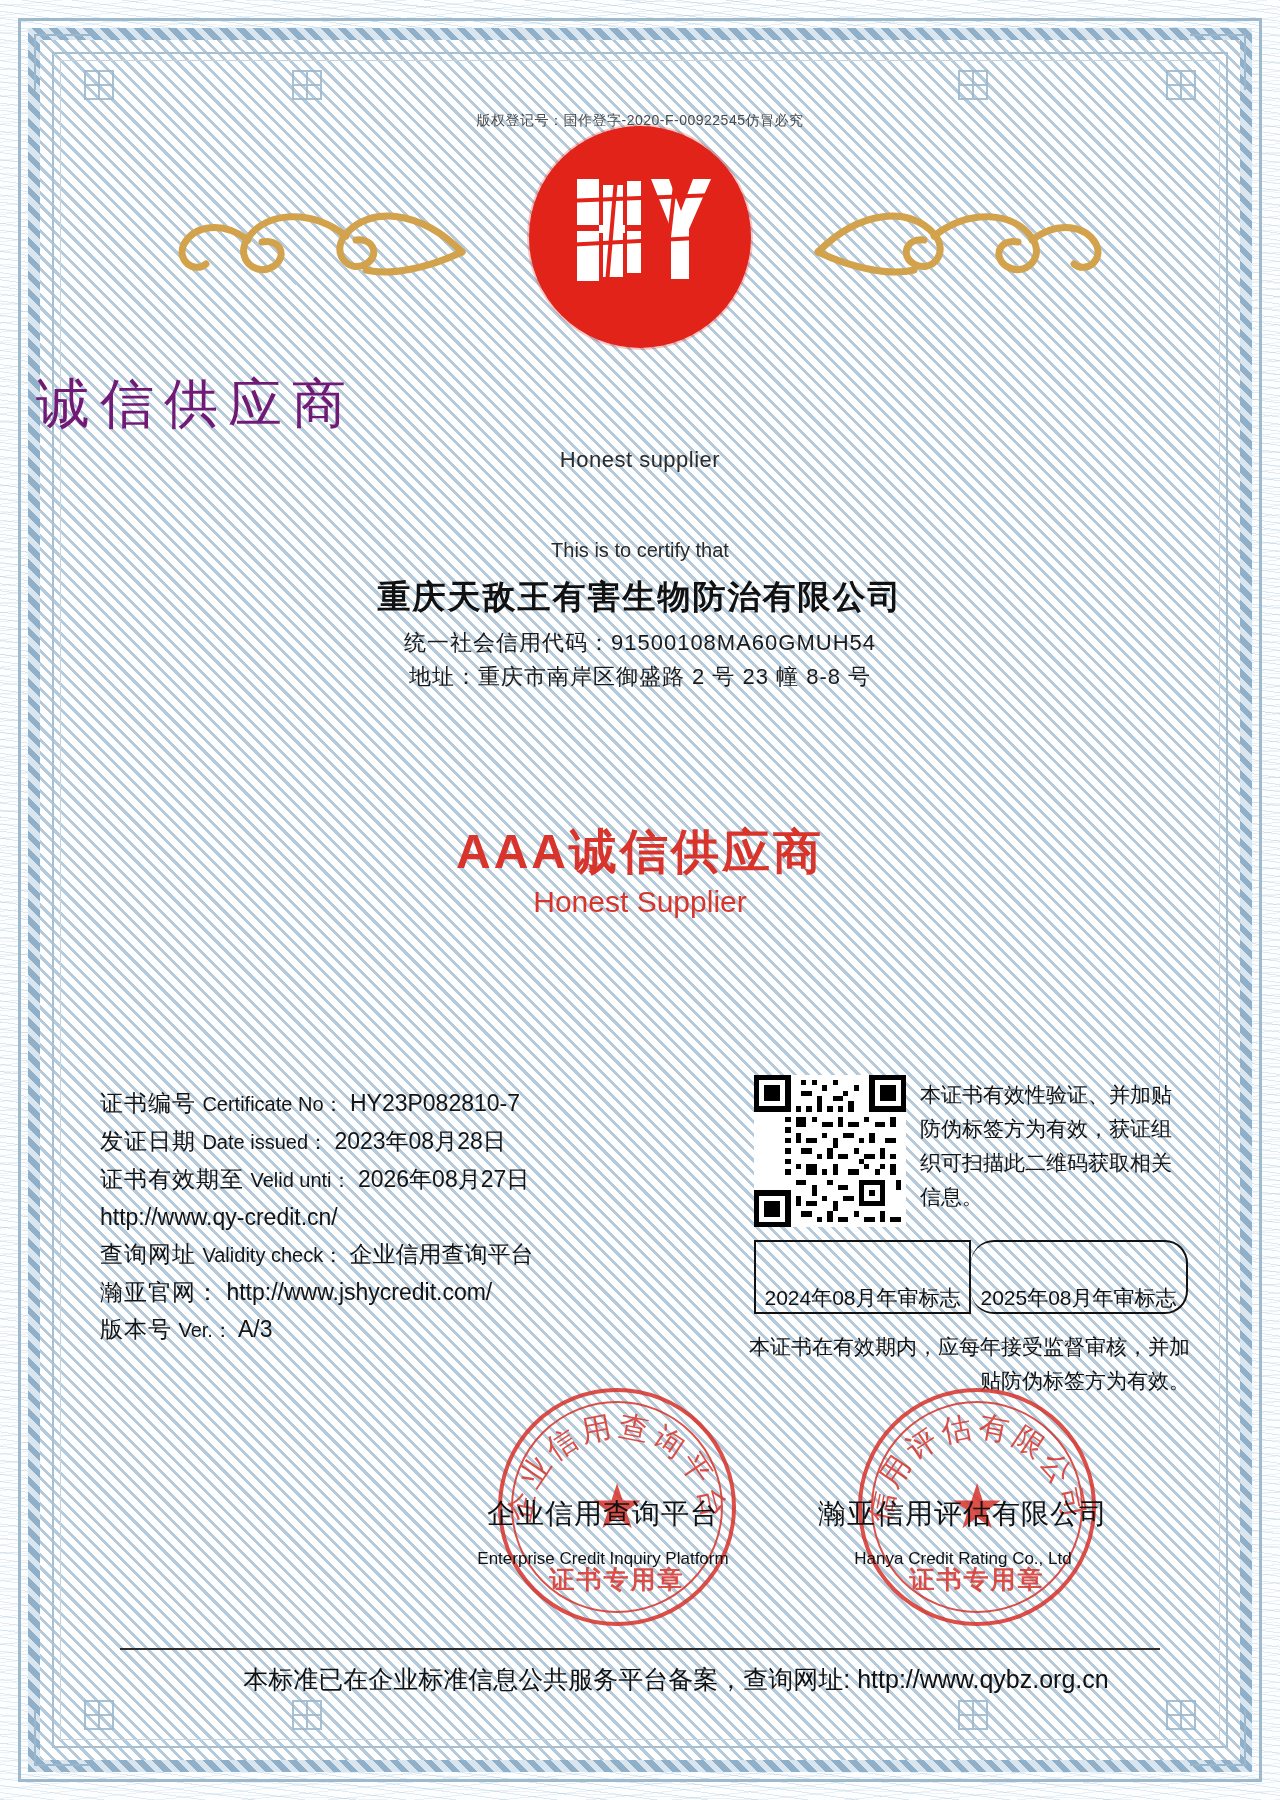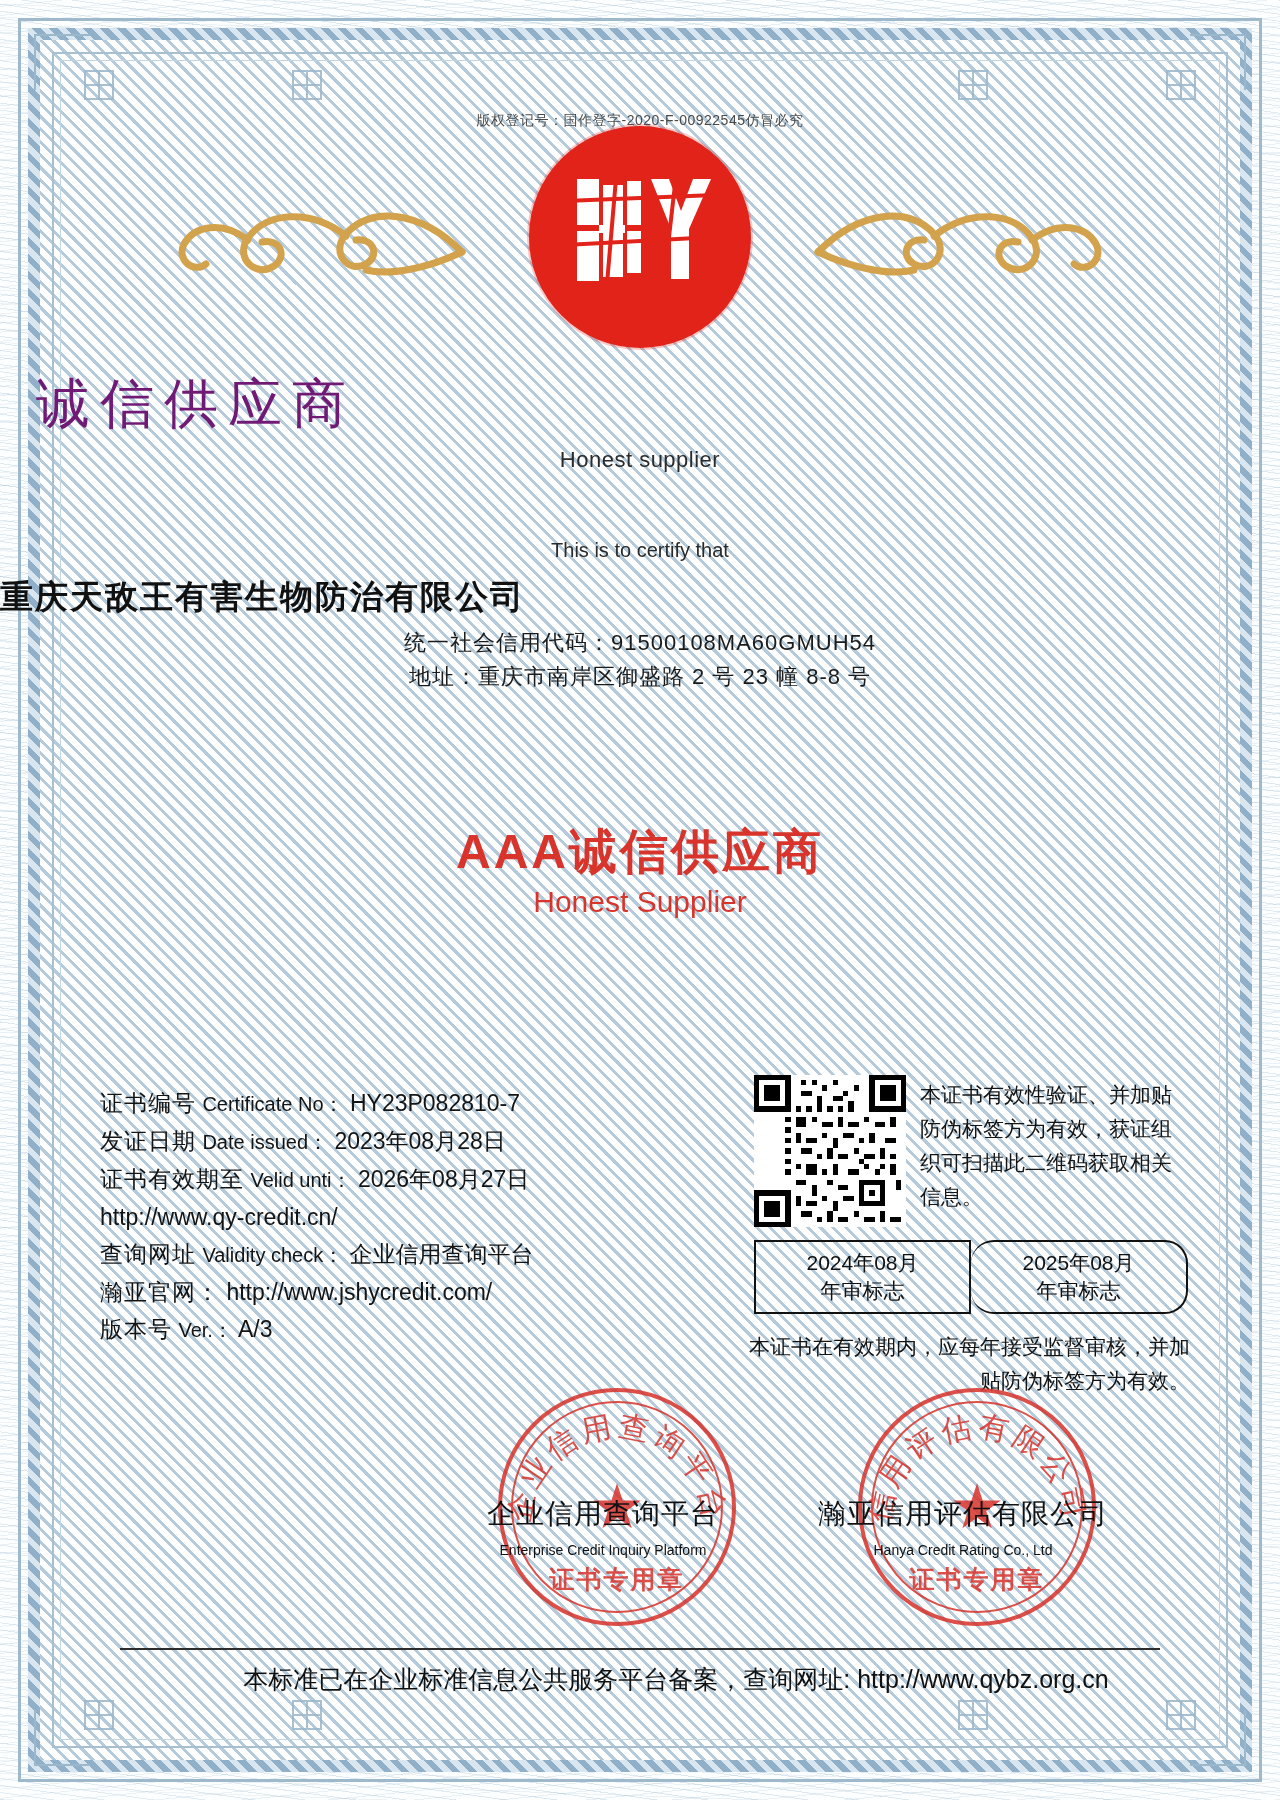--- a/index.html
+++ b/index.html
@@ -104,21 +104,21 @@
   }
   .certify-cn{
     position:absolute;top:500px;left:0;width:100%;text-align:center;
     font-size:28px;color:#1c1c1c;letter-spacing:4px;
   }
   .certify-en{
     position:absolute;top:539px;left:0;width:100%;text-align:center;
     font-size:20px;color:#2b2b2b;
   }
   .company{
-    position:absolute;top:575px;left:0;width:100%;text-align:left;
+    position:absolute;top:575px;left:0;width:100%;text-align:center;
     font-size:33px;font-weight:bold;color:#111;letter-spacing:2px;
   }
   .credit-code{
     position:absolute;top:628px;left:0;width:100%;text-align:center;
     font-size:22px;color:#1b1b1b;letter-spacing:1px;
   }
   .address{
     position:absolute;top:662px;left:0;width:100%;text-align:center;
     font-size:22px;color:#1b1b1b;letter-spacing:1px;
   }
@@ -150,22 +150,22 @@
   .note{
     position:absolute;top:1078px;left:920px;width:268px;
     font-size:21px;color:#141414;line-height:34px;letter-spacing:0px;
   }
   .stamps-row{
     position:absolute;top:1240px;left:754px;width:434px;
     display:flex;gap:0;
   }
   .stamp-box{
     width:217px;height:74px;border:2px solid #111;
-    box-sizing:border-box;display:flex;flex-direction:column;
-    align-items:center;justify-content:center;
+    box-sizing:border-box;display:flex;
+    align-items:flex-end;justify-content:center;
     font-size:21px;color:#111;line-height:28px;
   }
   .stamp-box + .stamp-box{border-left:none;border-radius:23px;}
   .note2{
     position:absolute;top:1330px;left:740px;width:450px;
     font-size:21px;color:#141414;line-height:34px;text-align:right;
   }
 
   
   .seal{
@@ -188,21 +188,21 @@
     font-size:25px;font-weight:bold;letter-spacing:2px;
   }
   .seal.left{left:498px;top:1388px;}
   .seal.right{left:858px;top:1388px;}
 
   
   .org{
     position:absolute;text-align:center;width:330px;
   }
   .org .cn{font-size:28px;color:#111;letter-spacing:1px;}
-  .org .en{font-size:14px;color:#111;margin-top:9px;}
+  .org .en{font-size:17px;color:#111;margin-top:16px;}
   .org.left{left:438px;top:1495px;}
   .org.right{left:798px;top:1495px;}
 
   
   .footer-line{
     position:absolute;left:120px;right:120px;top:1648px;
     border-top:2px solid #2d2d2d;
   }
   .footer{
     position:absolute;top:1663px;left:0;width:100%;text-align:center;

